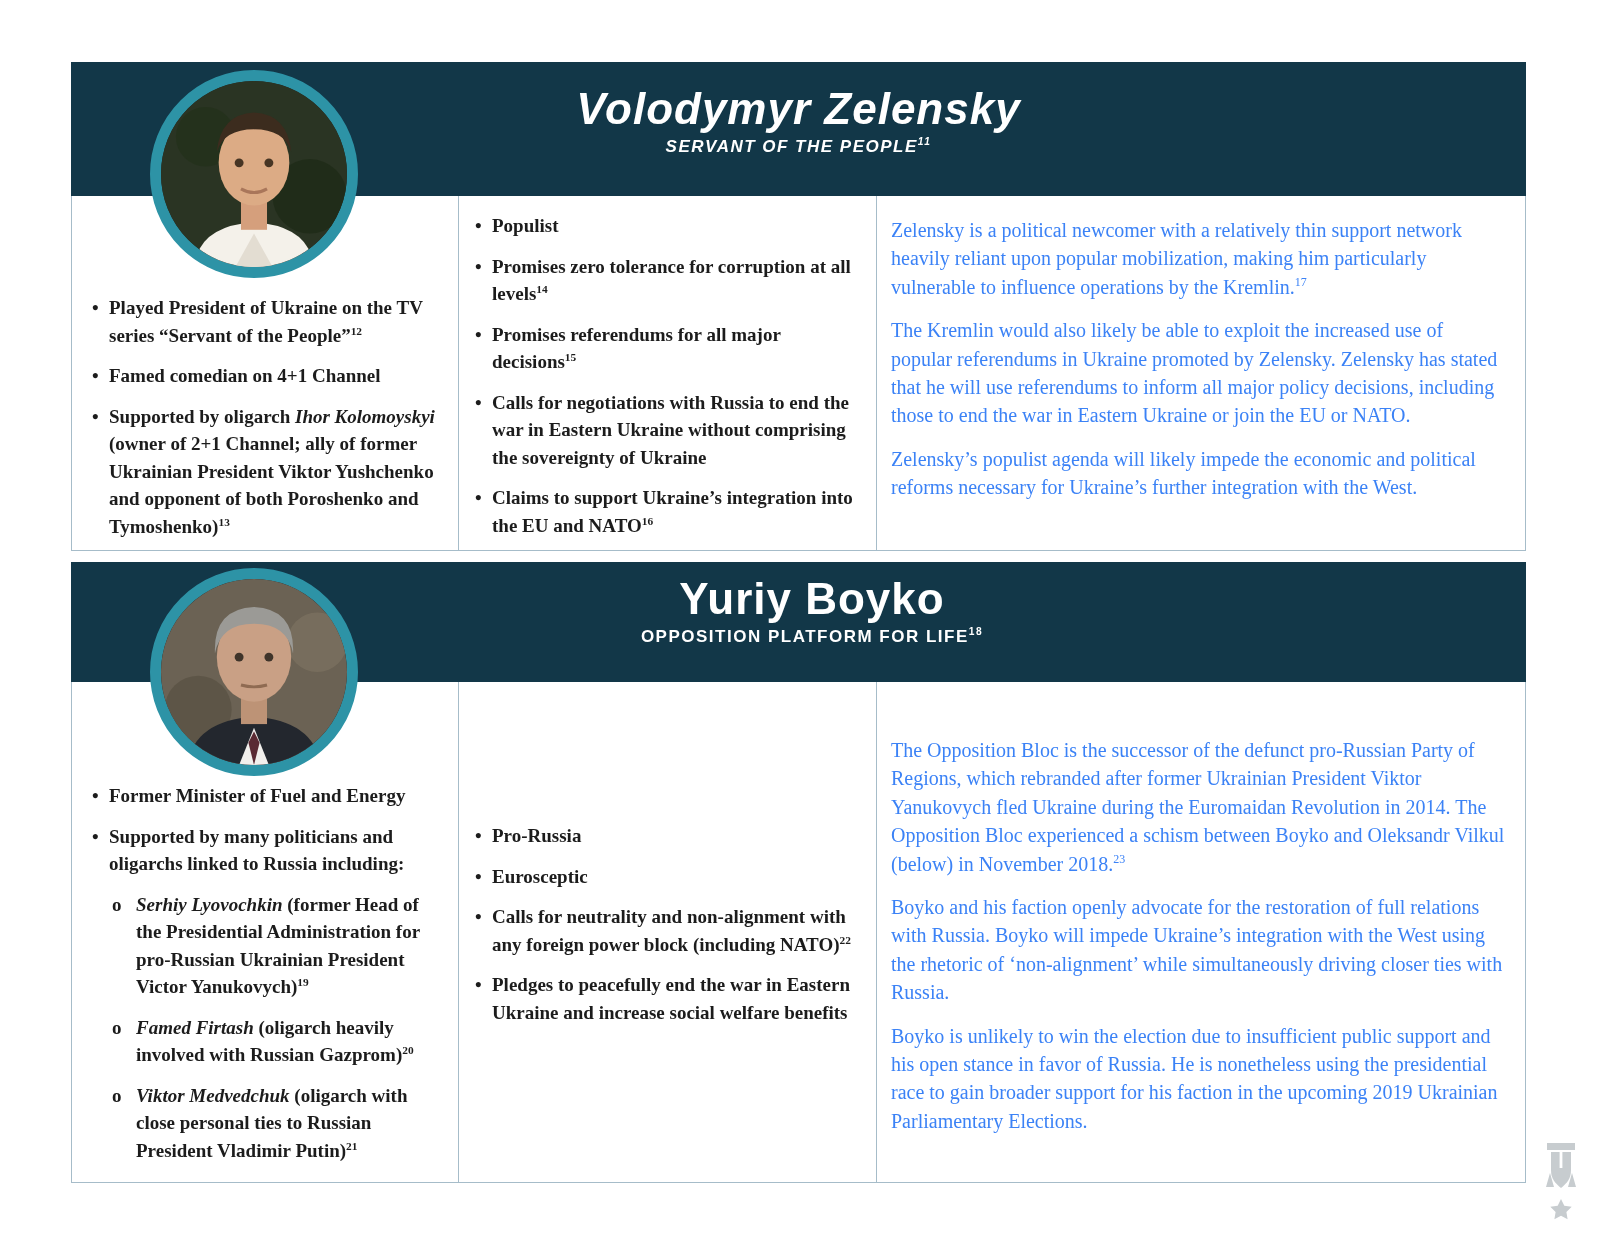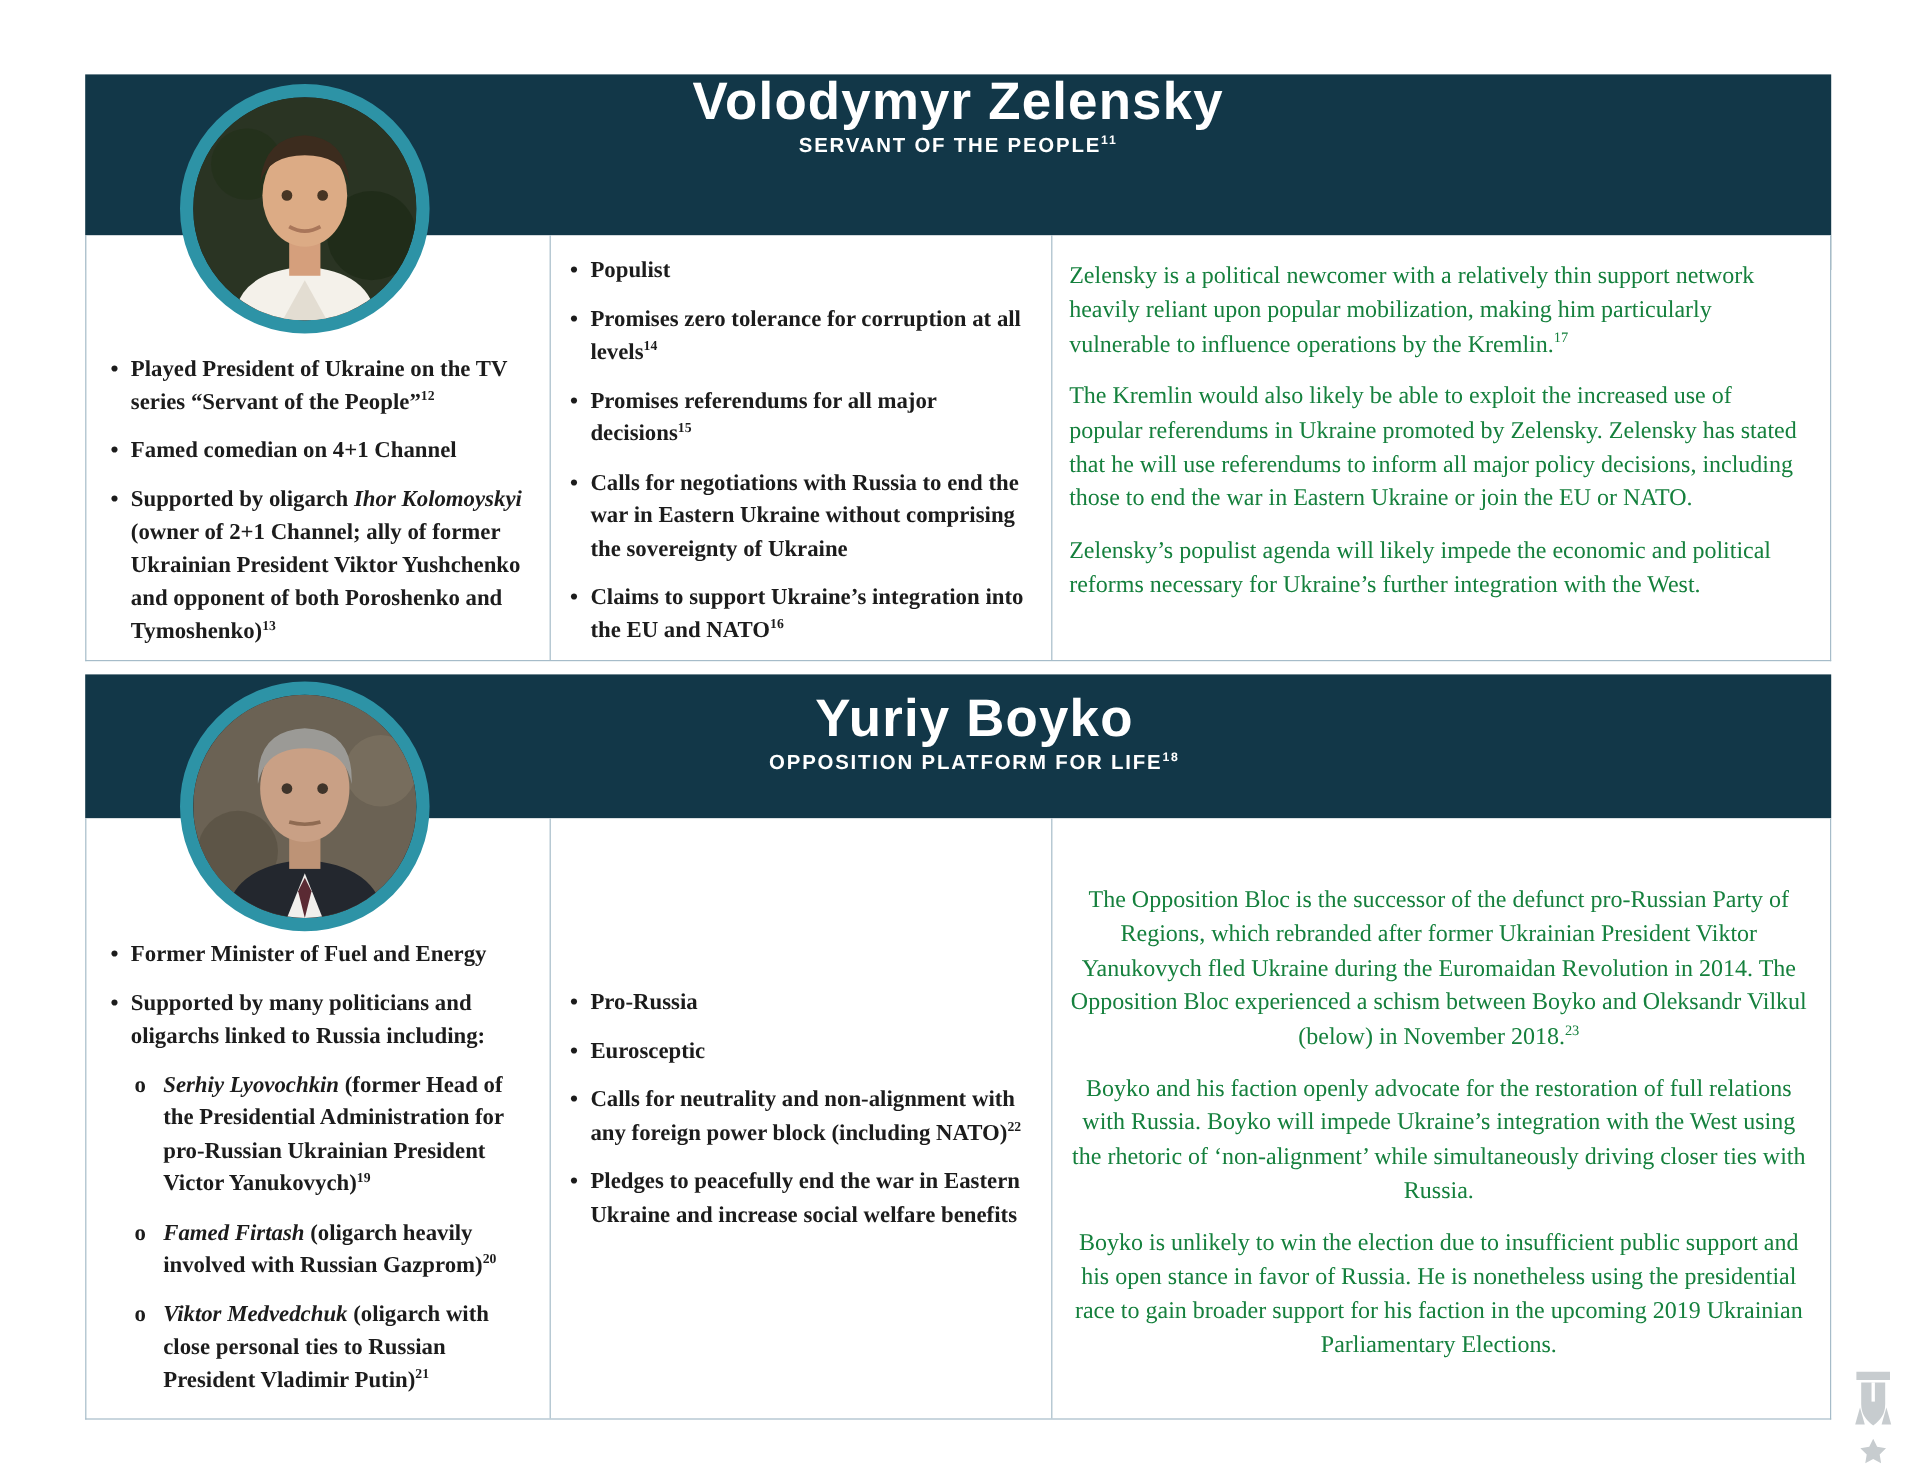--- a/index.html
+++ b/index.html
@@ -4,56 +4,56 @@
 <style>
   html,body{margin:0;padding:0;background:#ffffff;}
   .page{position:relative;width:1600px;height:1237px;background:#ffffff;overflow:hidden;
         font-family:"Liberation Serif", serif;}
   .card{position:absolute;left:71px;width:1455px;}
   #card1{top:62px;height:489px;}
   #card2{top:562px;height:621px;}
 
   .band{position:absolute;left:0;top:0;width:100%;background:#123748;color:#ffffff;
         text-align:center;font-family:"Liberation Sans", sans-serif;box-sizing:border-box;}
-  #card1 .band{height:163px;}
+  #card1 .band{height:163px;padding-top:24px;font-style:italic;}
   #card2 .band{height:120px;padding-top:14px;padding-left:27px;}
   .name{font-weight:bold;font-size:44px;letter-spacing:1px;line-height:1.05;}
   .party{font-size:17px;font-weight:bold;letter-spacing:1.5px;margin-top:4px;}
   .party sup{font-size:60%;}
 
   .content{position:absolute;left:0;right:0;bottom:0;display:flex;
            border:1px solid #a6bcc9;border-top:none;box-sizing:border-box;background:#fff;}
   #card1 .content{top:134px;}
   #card2 .content{top:120px;}
   .col{box-sizing:border-box;}
   .col-bio{width:387px;border-right:1px solid #a6bcc9;padding:0 12px 0 20px;}
   .col-platform{width:418px;border-right:1px solid #a6bcc9;padding:0 14px 0 16px;}
   .col-analysis{flex:1;padding:0 18px 0 14px;}
   #card1 .col-bio{padding-top:98px;}
   #card1 .col-platform{padding-top:16px;}
   #card1 .col-analysis{padding-top:20px;}
   #card2 .col-bio{padding-top:100px;}
   #card2 .col-platform{padding-top:140px;}
-  #card2 .col-analysis{padding-top:54px;text-align:center;}
+  #card2 .col-analysis{padding-top:54px;}
 
   .photo{position:absolute;left:79px;width:186px;height:186px;border-radius:50%;
          border:11px solid #2d93a6;overflow:hidden;z-index:2;background:#222;}
   #card1 .photo{top:8px;}
   #card2 .photo{top:6px;}
   .photo svg{display:block;width:100%;height:100%;}
 
   .bullet{display:flex;font-weight:bold;font-size:19px;line-height:1.45;color:#1c1c1c;
           margin-bottom:13px;}
   .bullet .marker{flex:none;width:17px;}
   .bullet.sub{padding-left:20px;}
   .bullet.sub .marker{width:24px;}
   .i{font-style:italic;font-weight:bold;}
   .bullet sup,.para sup{font-size:60%;line-height:0;}
 
-  .para{font-size:20px;line-height:1.42;color:#15803d;margin-bottom:15px;}
+  .para{font-size:20px;line-height:1.42;color:#3b82f6;margin-bottom:15px;}
 
   .logo{position:absolute;left:1544px;top:1143px;width:34px;height:80px;}
   .logo svg{display:block;width:100%;height:100%;}
 </style>
 </head>
 <body>
 
 <div class="page">
 
   <section class="card" id="card1">

